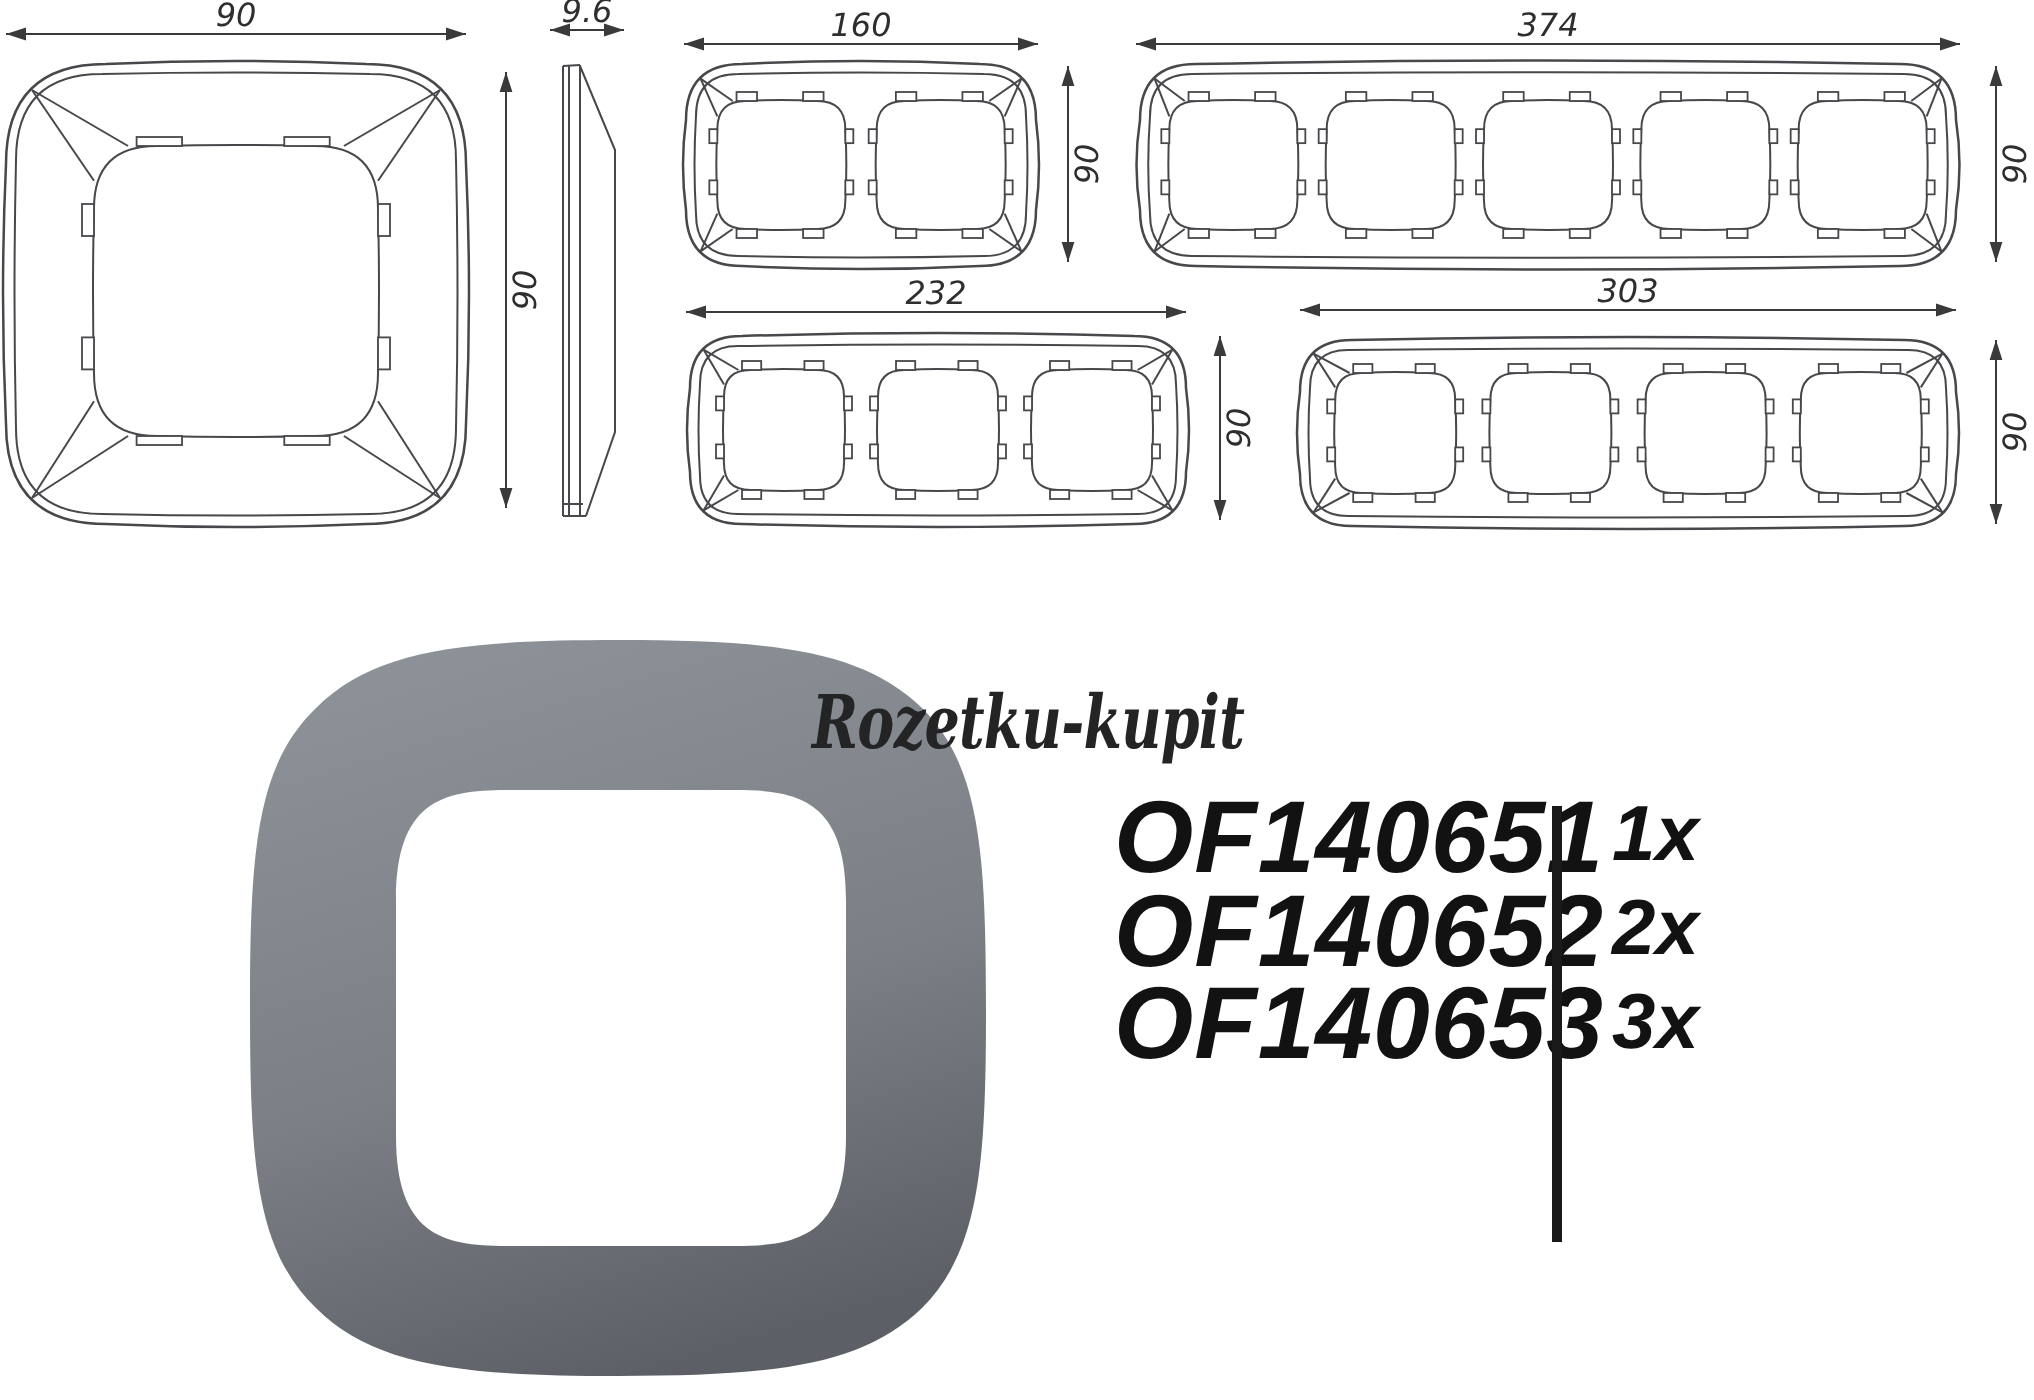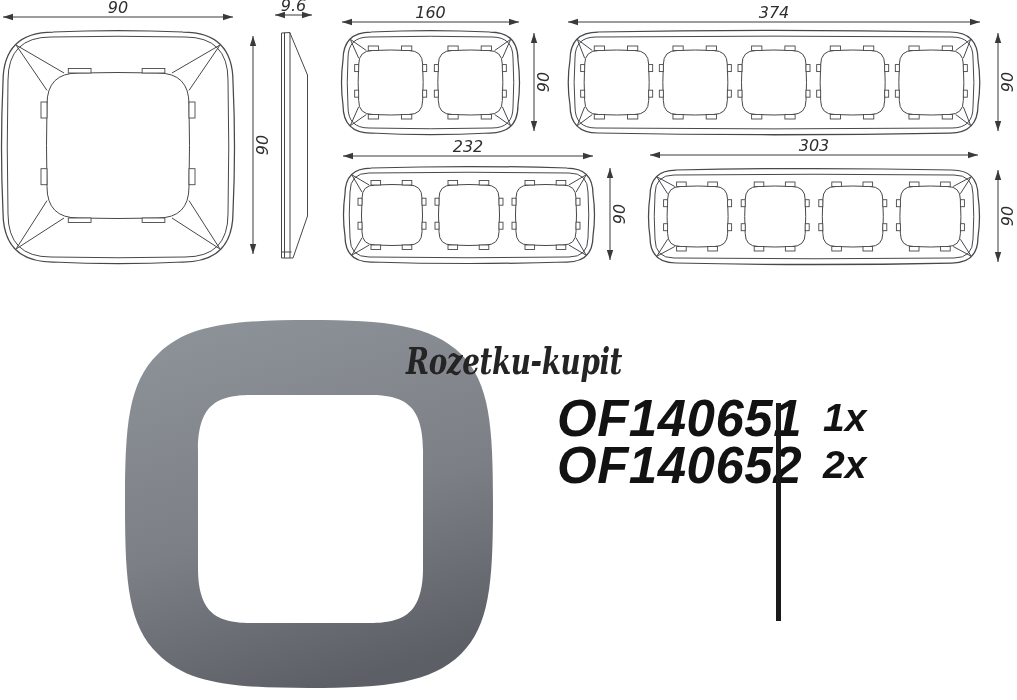--- a/index.html
+++ b/index.html
@@ -24,21 +24,21 @@
     letter-spacing:-0.5px;color:#242424;transform:scaleX(0.75);transform-origin:0 0;
   }
   
   .plist{position:absolute;left:557px;top:395px;width:330px;height:236px;z-index:2;}
   .prow{height:46.7px;display:flex;align-items:center;}
   .pcode{
     width:222px;font-weight:bold;font-size:51px;letter-spacing:0.5px;
     color:var(--list-text,#121212);
   }
   .pqty{
-    margin-left:44px;font-weight:bold;font-size:39px;
+    margin-left:27px;font-weight:bold;font-size:39px;
     color:var(--list-text,#121212);
   }
   .pdivider{
     position:absolute;left:219px;top:8px;width:4.5px;height:218px;
     background:var(--divider,#1a1a1a);
   }
 </style>
 </head>
 <body>
 
@@ -332,16 +332,20 @@
 
   <div class="plist">
     <div class="prow">
       <span class="pcode">OF140651</span>
       <span class="pqty">1x</span>
     </div>
     <div class="prow">
       <span class="pcode">OF140652</span>
       <span class="pqty">2x</span>
     </div>
+    <div class="prow">
+      <span class="pcode">OF140653</span>
+      <span class="pqty">3x</span>
+    </div>
     <div class="pdivider"></div>
   </div>
 
 </div>
 
 </body></html>

